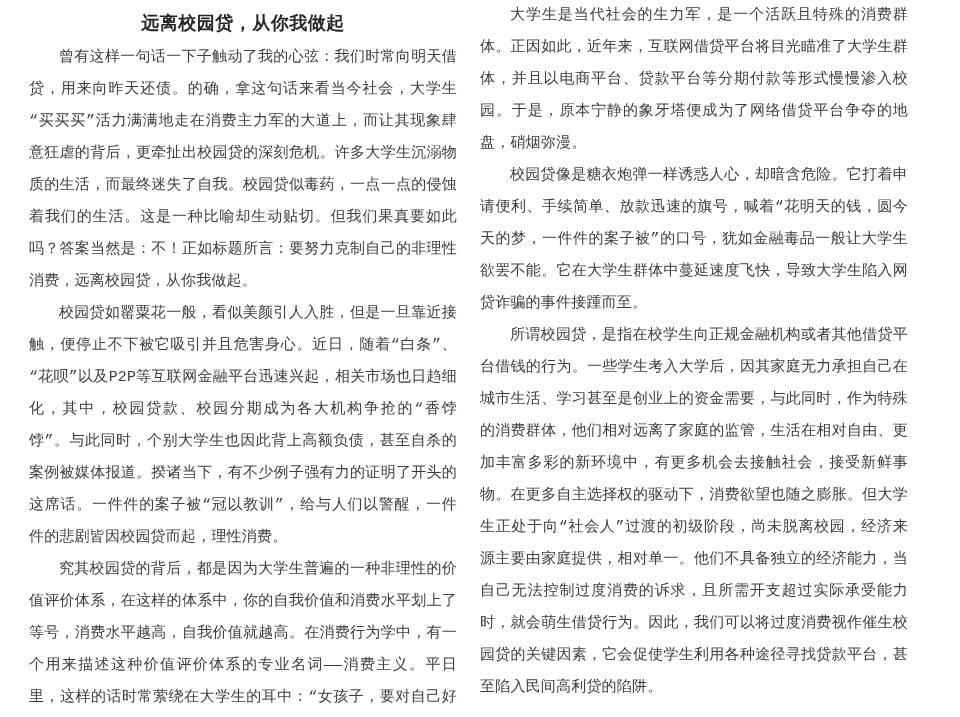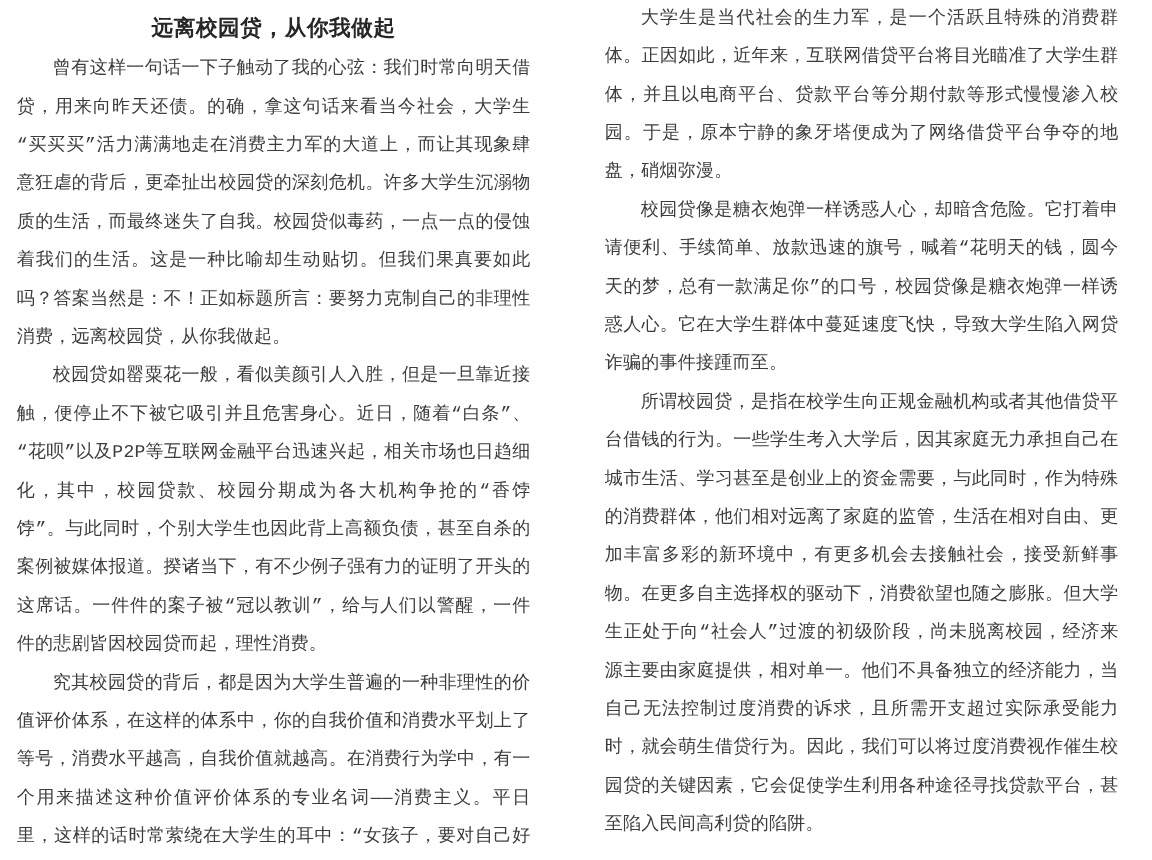--- a/index.html
+++ b/index.html
@@ -7,22 +7,22 @@
     width: 960px;
     height: 717px;
     background: #ffffff;
     overflow: hidden;
     font-family: "Liberation Sans", "DejaVu Sans", sans-serif;
   }
   .page {
     width: 960px;
     height: 717px;
     display: flex;
-    padding: 0 14px;
-    gap: 62px;
+    padding: 0 29px;
+    gap: 23px;
     background: #ffffff;
   }
   .article {
     width: 428px;
     flex: 0 0 428px;
     overflow: hidden;
     height: 717px;
   }
   .article-title {
     font-size: 18px;
@@ -55,19 +55,19 @@
     <div class="article-body">
       <p>曾有这样一句话一下子触动了我的心弦：我们时常向明天借贷，用来向昨天还债。的确，拿这句话来看当今社会，大学生“买买买”活力满满地走在消费主力军的大道上，而让其现象肆意狂虐的背后，更牵扯出校园贷的深刻危机。许多大学生沉溺物质的生活，而最终迷失了自我。校园贷似毒药，一点一点的侵蚀着我们的生活。这是一种比喻却生动贴切。但我们果真要如此吗？答案当然是：不！正如标题所言：要努力克制自己的非理性消费，远离校园贷，从你我做起。</p>
       <p>校园贷如罂粟花一般，看似美颜引人入胜，但是一旦靠近接触，便停止不下被它吸引并且危害身心。近日，随着“白条”、“花呗”以及P2P等互联网金融平台迅速兴起，相关市场也日趋细化，其中，校园贷款、校园分期成为各大机构争抢的“香饽饽”。与此同时，个别大学生也因此背上高额负债，甚至自杀的案例被媒体报道。揆诸当下，有不少例子强有力的证明了开头的这席话。一件件的案子被“冠以教训”，给与人们以警醒，一件件的悲剧皆因校园贷而起，理性消费。</p>
       <p>究其校园贷的背后，都是因为大学生普遍的一种非理性的价值评价体系，在这样的体系中，你的自我价值和消费水平划上了等号，消费水平越高，自我价值就越高。在消费行为学中，有一个用来描述这种价值评价体系的专业名词——消费主义。平日里，这样的话时常萦绕在大学生的耳中：“女孩子，要对自己好一点！”“你什么都嫌贵，穿的嫌贵，吃的嫌贵，脸上用的也嫌贵，无论你做什么都嫌贵，就你自己最便宜，最后连男人都嫌你便宜！”这些话，对大学生的杀伤力太过</p>
     </div>
   </section>
 
   <section class="article">
     <div class="article-body">
       <p>大学生是当代社会的生力军，是一个活跃且特殊的消费群体。正因如此，近年来，互联网借贷平台将目光瞄准了大学生群体，并且以电商平台、贷款平台等分期付款等形式慢慢渗入校园。于是，原本宁静的象牙塔便成为了网络借贷平台争夺的地盘，硝烟弥漫。</p>
-      <p>校园贷像是糖衣炮弹一样诱惑人心，却暗含危险。它打着申请便利、手续简单、放款迅速的旗号，喊着“花明天的钱，圆今天的梦，总有一款满足你”的口号，校园贷像是糖衣炮弹一样诱惑人心。它在大学生群体中蔓延速度飞快，导致大学生陷入网贷诈骗的事件接踵而至。</p>
+      <p>校园贷像是糖衣炮弹一样诱惑人心，却暗含危险。它打着申请便利、手续简单、放款迅速的旗号，喊着“花明天的钱，圆今天的梦，一件件的案子被”的口号，犹如金融毒品一般让大学生欲罢不能。它在大学生群体中蔓延速度飞快，导致大学生陷入网贷诈骗的事件接踵而至。</p>
       <p>所谓校园贷，是指在校学生向正规金融机构或者其他借贷平台借钱的行为。一些学生考入大学后，因其家庭无力承担自己在城市生活、学习甚至是创业上的资金需要，与此同时，作为特殊的消费群体，他们相对远离了家庭的监管，生活在相对自由、更加丰富多彩的新环境中，有更多机会去接触社会，接受新鲜事物。在更多自主选择权的驱动下，消费欲望也随之膨胀。但大学生正处于向“社会人”过渡的初级阶段，尚未脱离校园，经济来源主要由家庭提供，相对单一。他们不具备独立的经济能力，当自己无法控制过度消费的诉求，且所需开支超过实际承受能力时，就会萌生借贷行为。因此，我们可以将过度消费视作催生校园贷的关键因素，它会促使学生利用各种途径寻找贷款平台，甚至陷入民间高利贷的陷阱。</p>
 
     </div>
   </section>
 
 </div>
 
 </body></html>

